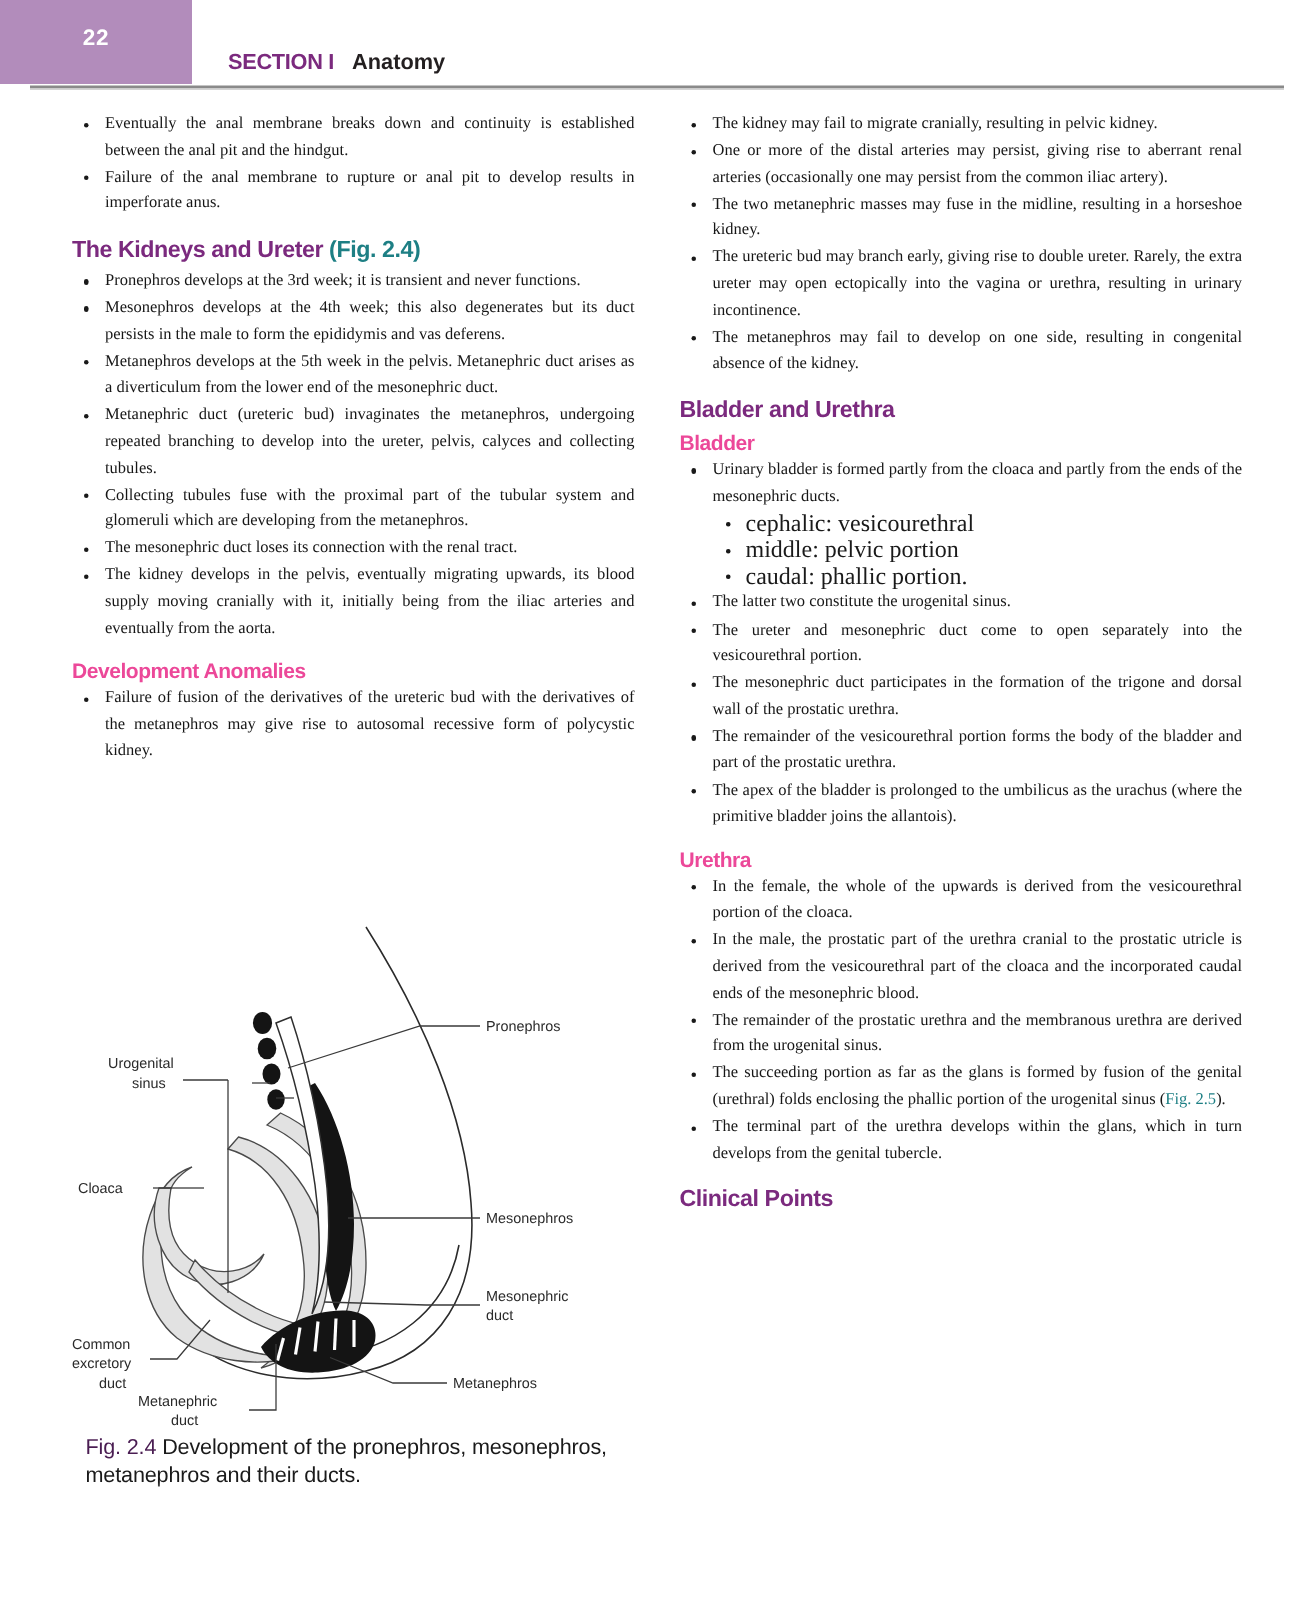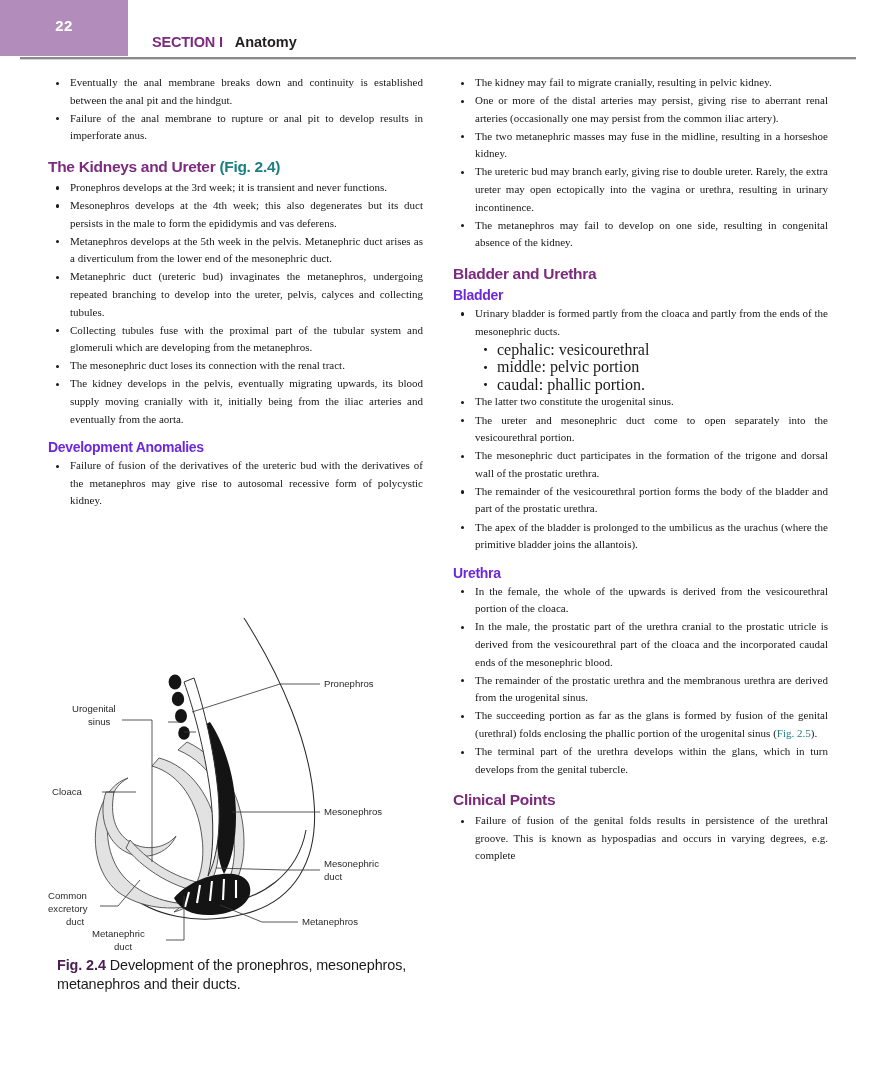--- a/index.html
+++ b/index.html
@@ -99,21 +99,21 @@
     margin: 13px 0 3px 0;
     letter-spacing: -0.3px;
   }
   .h-purple .figref {
     color: #1d7f84;
   }
   .h-black {
     font-family: "Liberation Sans", sans-serif;
     font-weight: bold;
     font-size: 14px;
-    color: #6d28d9;
+    color: #ec4899;
     margin: 11px 0 2px 0;
     letter-spacing: -0.3px;
   }
 
   
   ul.bul {
     list-style: none;
     margin: 0;
     padding: 0;
   }
@@ -178,21 +178,21 @@
     left: 9px;
     top: 340px;
     width: 372px;
     font-family: "Liberation Sans", sans-serif;
     font-size: 14.4px;
     line-height: 19px;
     color: #1a1a1a;
     letter-spacing: -0.1px;
   }
   #figure-caption .fignum {
-    font-weight: bold;
+    font-weight: normal;
     color: #4a1d52;
   }
 
   
   #footer-band {
     position: absolute;
     left: 0;
     top: 1000px;
     width: 876px;
     height: 80px;
@@ -372,23 +372,20 @@
   <ul class="bul">
     <li>In the female, the whole of the upwards is derived from the vesicourethral portion of the cloaca.</li>
     <li>In the male, the prostatic part of the urethra cranial to the prostatic utricle is derived from the vesicourethral part of the cloaca and the incorporated caudal ends of the mesonephric blood.</li>
     <li>The remainder of the prostatic urethra and the membranous urethra are derived from the urogenital sinus.</li>
     <li><span>The succeeding portion as far as the glans is formed by fusion of the genital (urethral) folds enclosing the phallic portion of the urogenital sinus (</span><span class="inline-figref">Fig. 2.5</span><span>).</span></li>
     <li>The terminal part of the urethra develops within the glans, which in turn develops from the genital tubercle.</li>
   </ul>
 
   <div class="h-purple">Clinical Points</div>
 
-  <ul class="bul">
-    <li>Failure of fusion of the genital folds results in persistence of the urethral groove. This is known as hypospadias and occurs in varying degrees, e.g. complete</li>
-  </ul>
 </div>
 
 <div id="footer-fade"></div>
 <div id="footer-band">
 
   
 
   
 </div>
 

